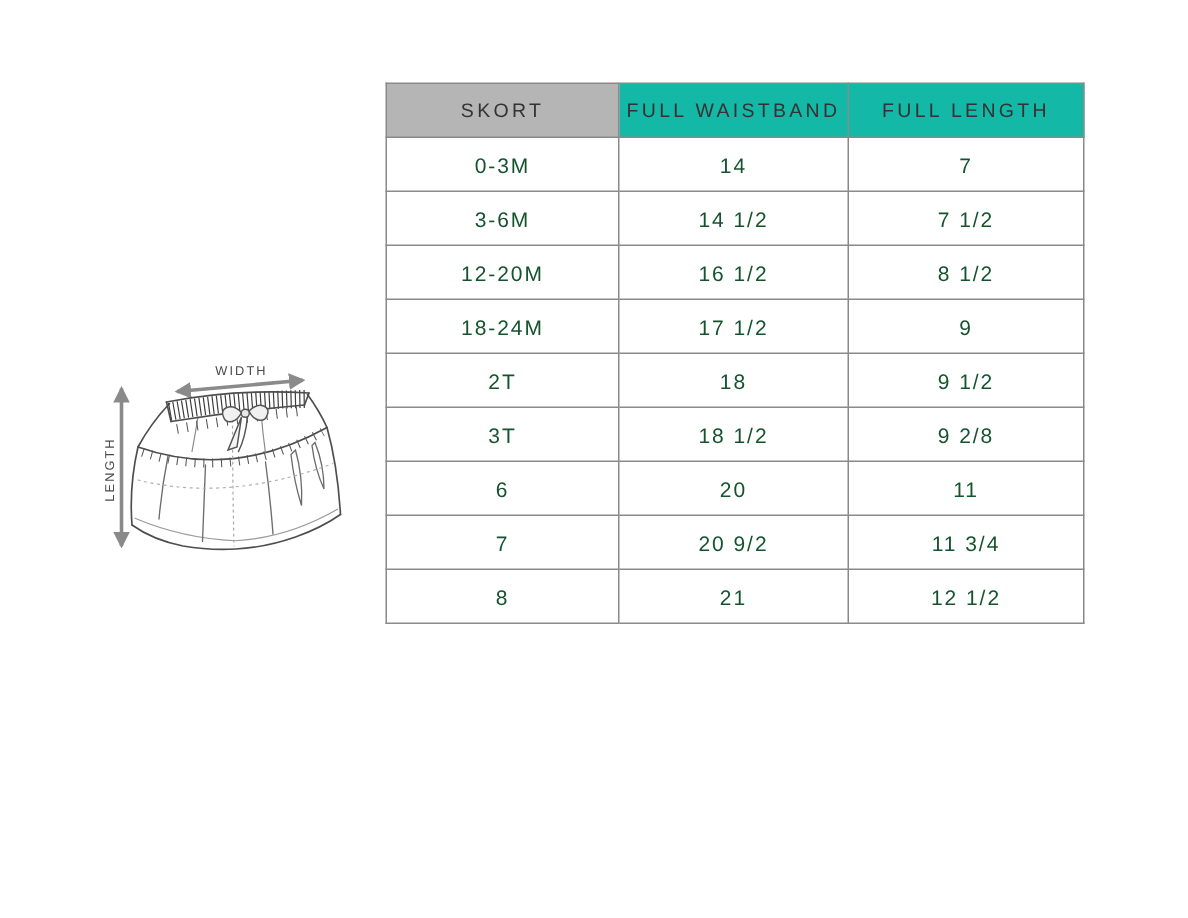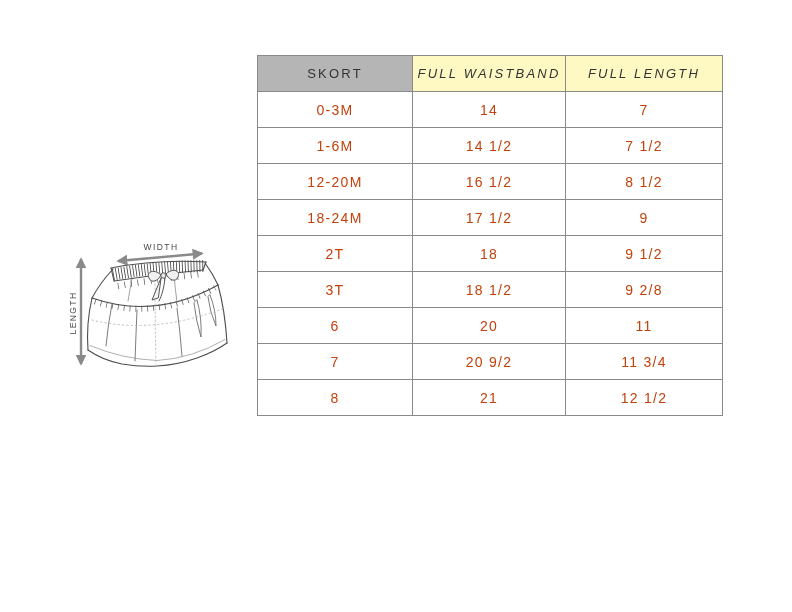--- a/index.html
+++ b/index.html
@@ -20,23 +20,23 @@
     border:1px solid #8a8a8a;
     height:35px;padding:0;margin:0;
     text-align:center;vertical-align:middle;
     white-space:nowrap;
   }
   .size-chart th{
     font-size:13px;font-weight:normal;
     letter-spacing:2.2px;color:#333333;
   }
   .size-chart th.hdr-dark{background:#b5b5b5;}
-  .size-chart th.hdr-light{background:#fef9c3;font-style:italic;}
+  .size-chart th.hdr-light{background:#14b8a6;}
   .size-chart td{
-    font-size:14px;letter-spacing:1.3px;color:#c2410c;
+    font-size:14px;letter-spacing:1.3px;color:#14532d;
   }
   .c1{width:155px;} .c2{width:153px;} .c3{width:157px;}
 
   
   .illustration{position:absolute;left:52px;top:228px;width:192px;height:152px;}
   .dim-label{
     font-size:8.5px;letter-spacing:1.4px;fill:#4a4a4a;
     font-family:"Liberation Sans", sans-serif;
   }
 </style>
@@ -115,21 +115,21 @@
       </tr>
     </thead>
     <tbody>
     <tr>
       <td>0-3M</td>
       <td>14</td>
       <td>7</td>
     </tr>
 
     <tr>
-      <td>1-6M</td>
+      <td>3-6M</td>
       <td>14 1/2</td>
       <td>7 1/2</td>
     </tr>
 
 
     <tr>
       <td>12-20M</td>
       <td>16 1/2</td>
       <td>8 1/2</td>
     </tr>

